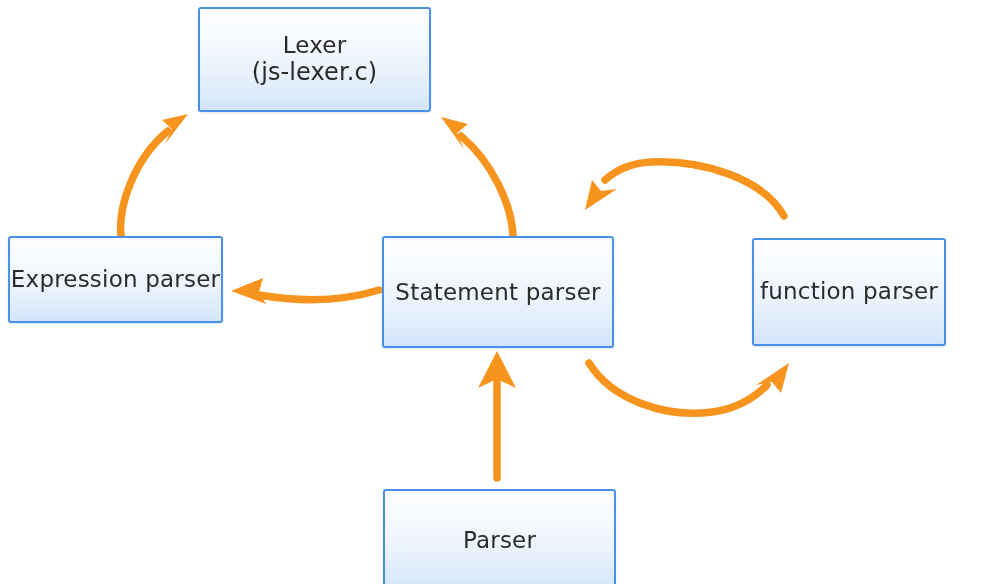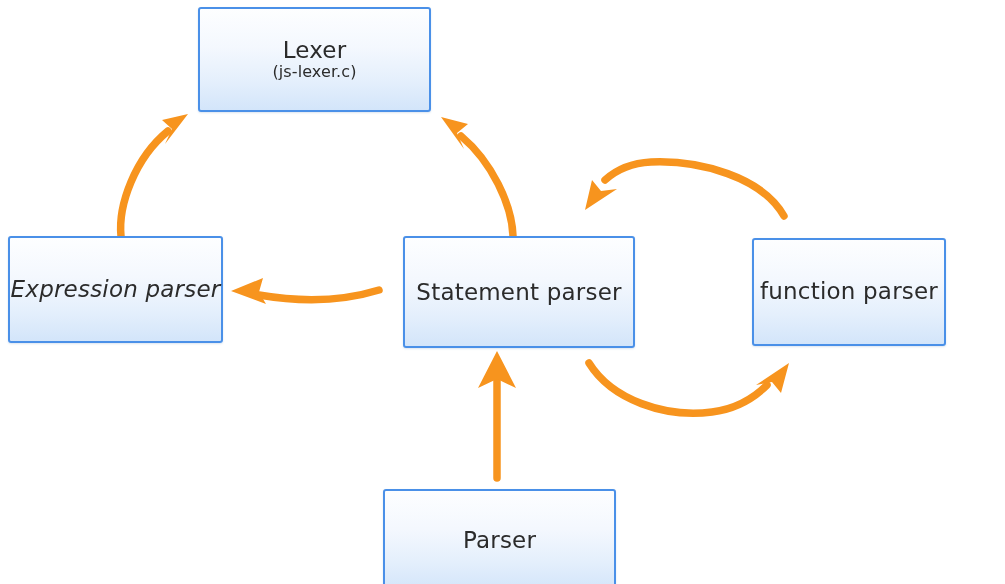--- a/index.html
+++ b/index.html
@@ -34,31 +34,31 @@
     color: #2b2b2b;
     line-height: 1.12;
     z-index: 3;
   }
   .node .title {
     font-size: 23px;
     letter-spacing: 0.2px;
     white-space: nowrap;
   }
   .node .subtitle {
-    font-size: 16px;
+    font-size: 24px;
     letter-spacing: 0.1px;
     white-space: nowrap;
   }
   .node.two-line-title .title {
     white-space: normal;
   }
   
   #node-lexer            { left: 198px; top: 7px;   width: 233px; height: 105px; }
-  #node-expression       { left: 8px;   top: 236px; width: 215px; height: 107px; font-style: italic; }
-  #node-statement        { left: 382px; top: 236px; width: 232px; height: 112px; margin-left: 21px; }
+  #node-expression       { left: 8px;   top: 236px; width: 215px; height: 87px; }
+  #node-statement        { left: 382px; top: 236px; width: 232px; height: 112px; }
   #node-function         { left: 752px; top: 238px; width: 194px; height: 108px; }
   #node-parser           { left: 383px; top: 481px; width: 233px; height: 103px; margin-top: 8px; }
 
   #node-expression .title { line-height: 1.16; }
   #node-statement  .title { line-height: 1.16; }
 
   
   #arrows {
     position: absolute;
     left: 0;

